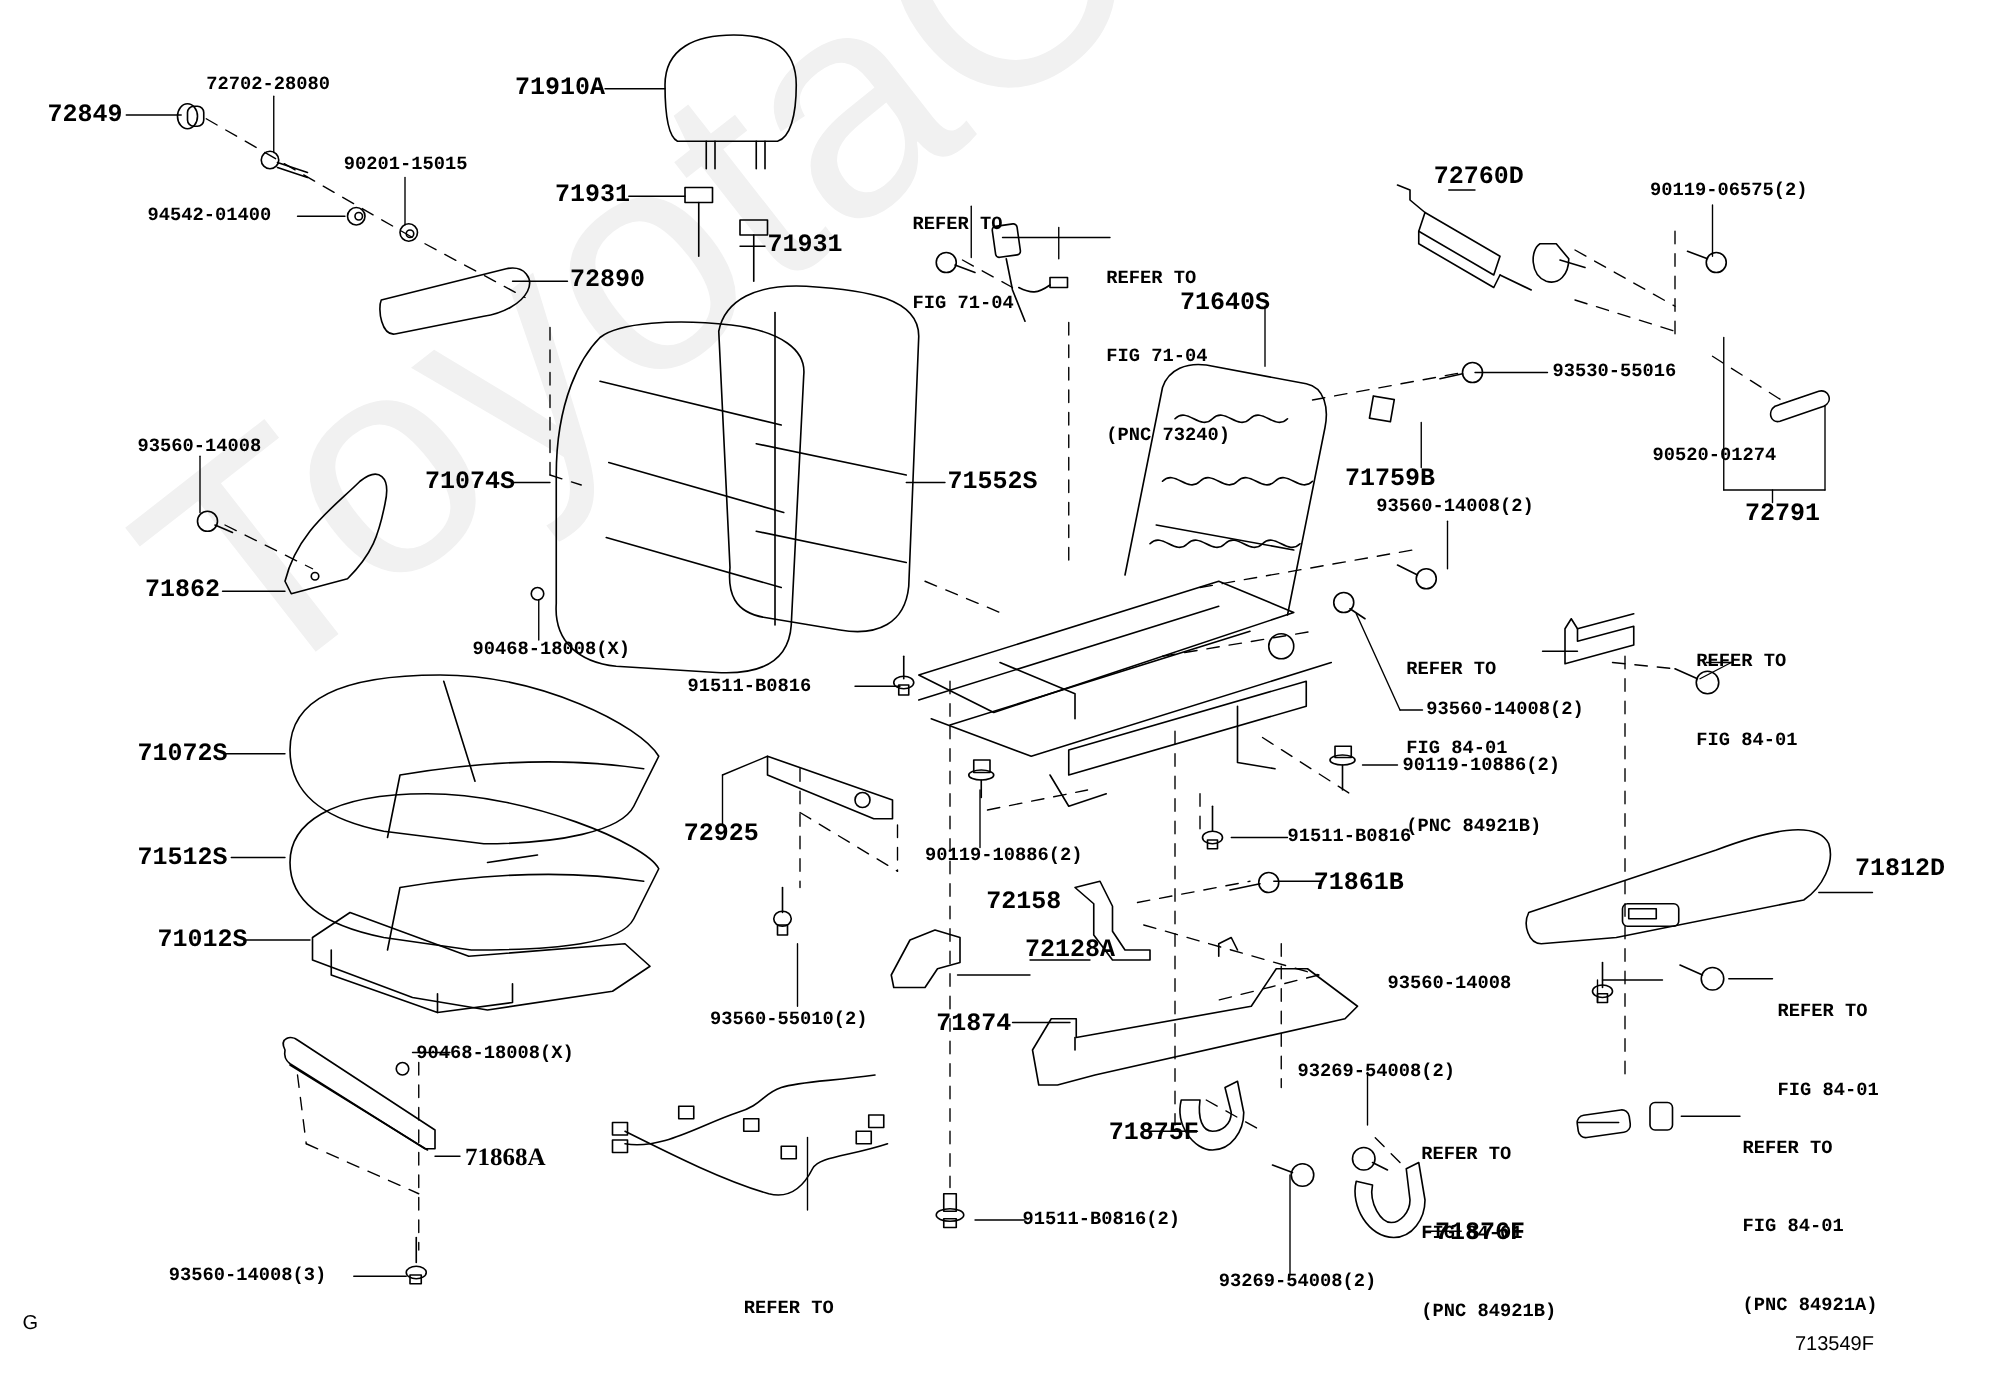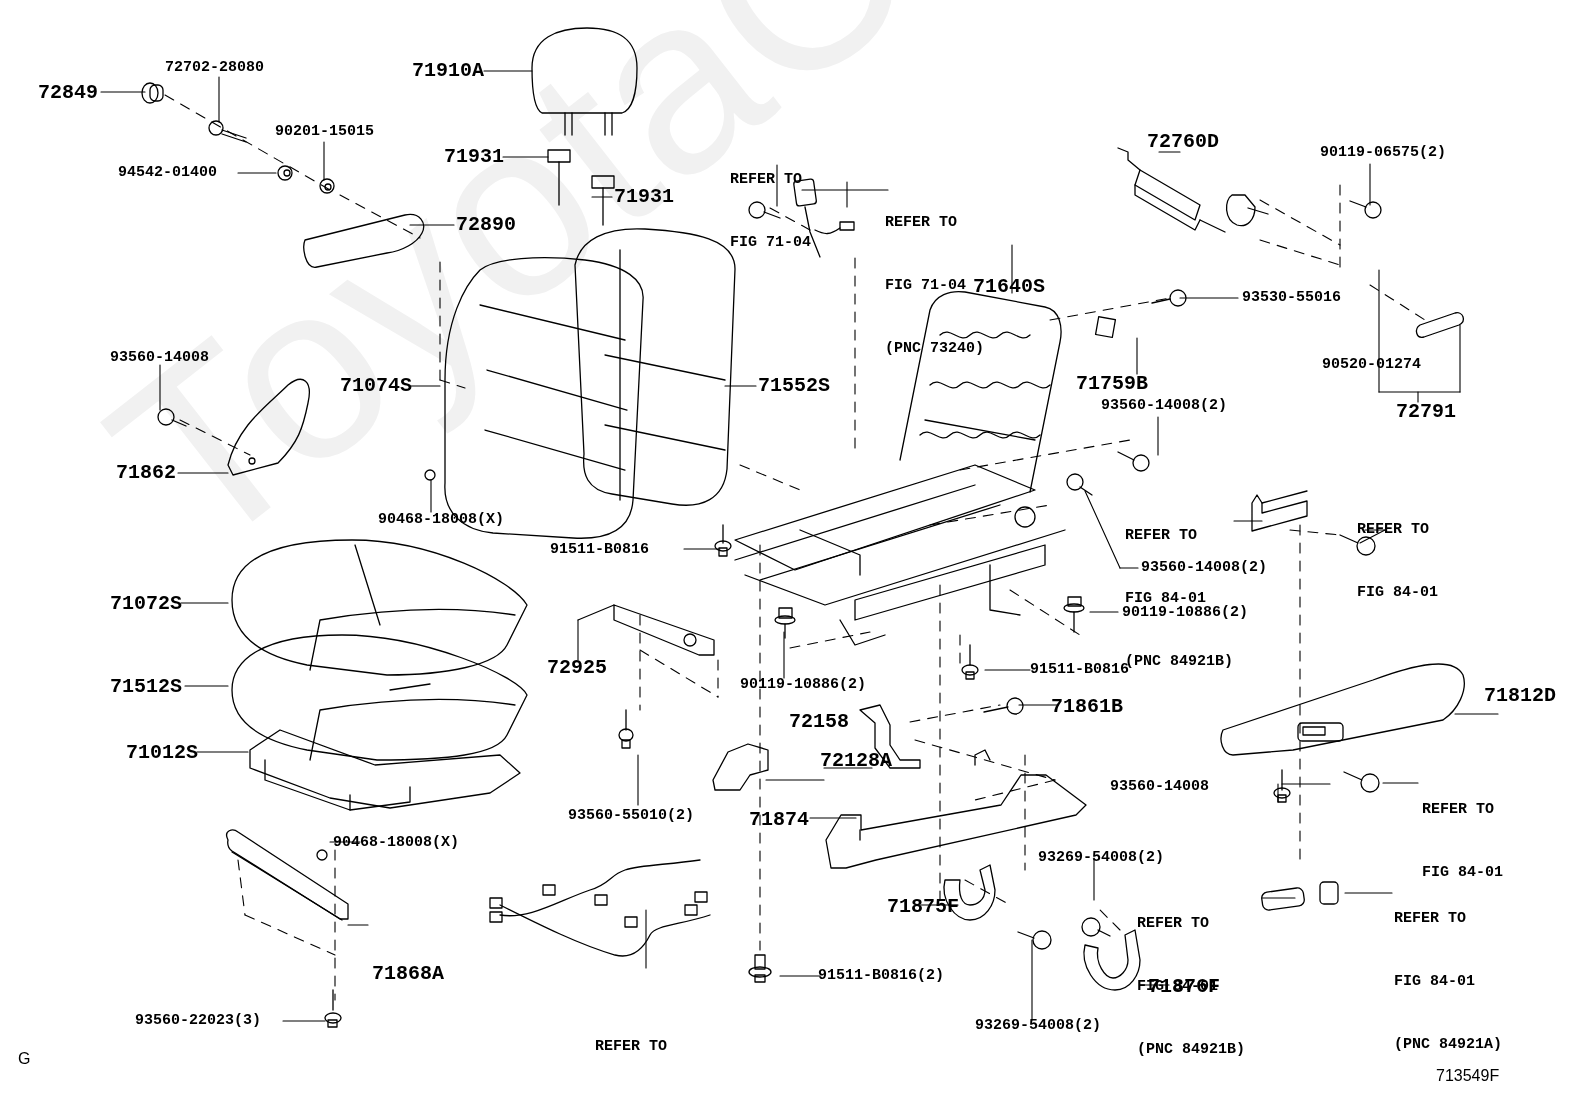--- a/index.html
+++ b/index.html
@@ -382,23 +382,23 @@
 <div class="lbl big" style="left:340px; top:376px;">71074S</div>
 <div class="lbl big" style="left:758px; top:376px;text-align:center;">71552S</div>
 <div class="lbl small" style="left:378px; top:512px;">90468-18008(X)</div>
 <div class="lbl small" style="left:550px; top:542px;">91511-B0816</div>
 <div class="lbl big" style="left:110px; top:594px;">71072S</div>
 <div class="lbl big" style="left:110px; top:677px;text-align:center;">71512S</div>
 <div class="lbl big" style="left:126px; top:743px;">71012S</div>
 <div class="lbl big" style="left:547px; top:658px;">72925</div>
 <div class="lbl small" style="left:568px; top:808px;">93560-55010(2)</div>
 <div class="lbl small" style="left:333px; top:835px;">90468-18008(X)</div>
-<div class="lbl big" style="left:372px; top:964px;">71868A</div>
-<div class="lbl small" style="left:135px; top:1013px;">93560-22023(3)</div>
-<div class="lbl big" style="left:973px; top:233px;margin-top:44px;">71640S</div>
+<div class="lbl big" style="left:372px; top:916px;font-family:Liberation Serif, serif;">71868A</div>
+<div class="lbl small" style="left:135px; top:1013px;">93560-14008(3)</div>
+<div class="lbl big" style="left:944px; top:233px;">71640S</div>
 <div class="lbl big" style="left:1076px; top:374px;">71759B</div>
 <div class="lbl small" style="left:1242px; top:290px;">93530-55016</div>
 <div class="lbl small" style="left:1101px; top:398px;">93560-14008(2)</div>
 <div class="lbl small" style="left:1141px; top:560px;">93560-14008(2)</div>
 <div class="lbl small" style="left:1122px; top:605px;">90119-10886(2)</div>
 <div class="lbl small" style="left:740px; top:677px;">90119-10886(2)</div>
 <div class="lbl small" style="left:1030px; top:662px;">91511-B0816</div>
 <div class="lbl big" style="left:789px; top:712px;">72158</div>
 <div class="lbl big" style="left:820px; top:751px;">72128A</div>
 <div class="lbl big" style="left:1051px; top:697px;">71861B</div>

